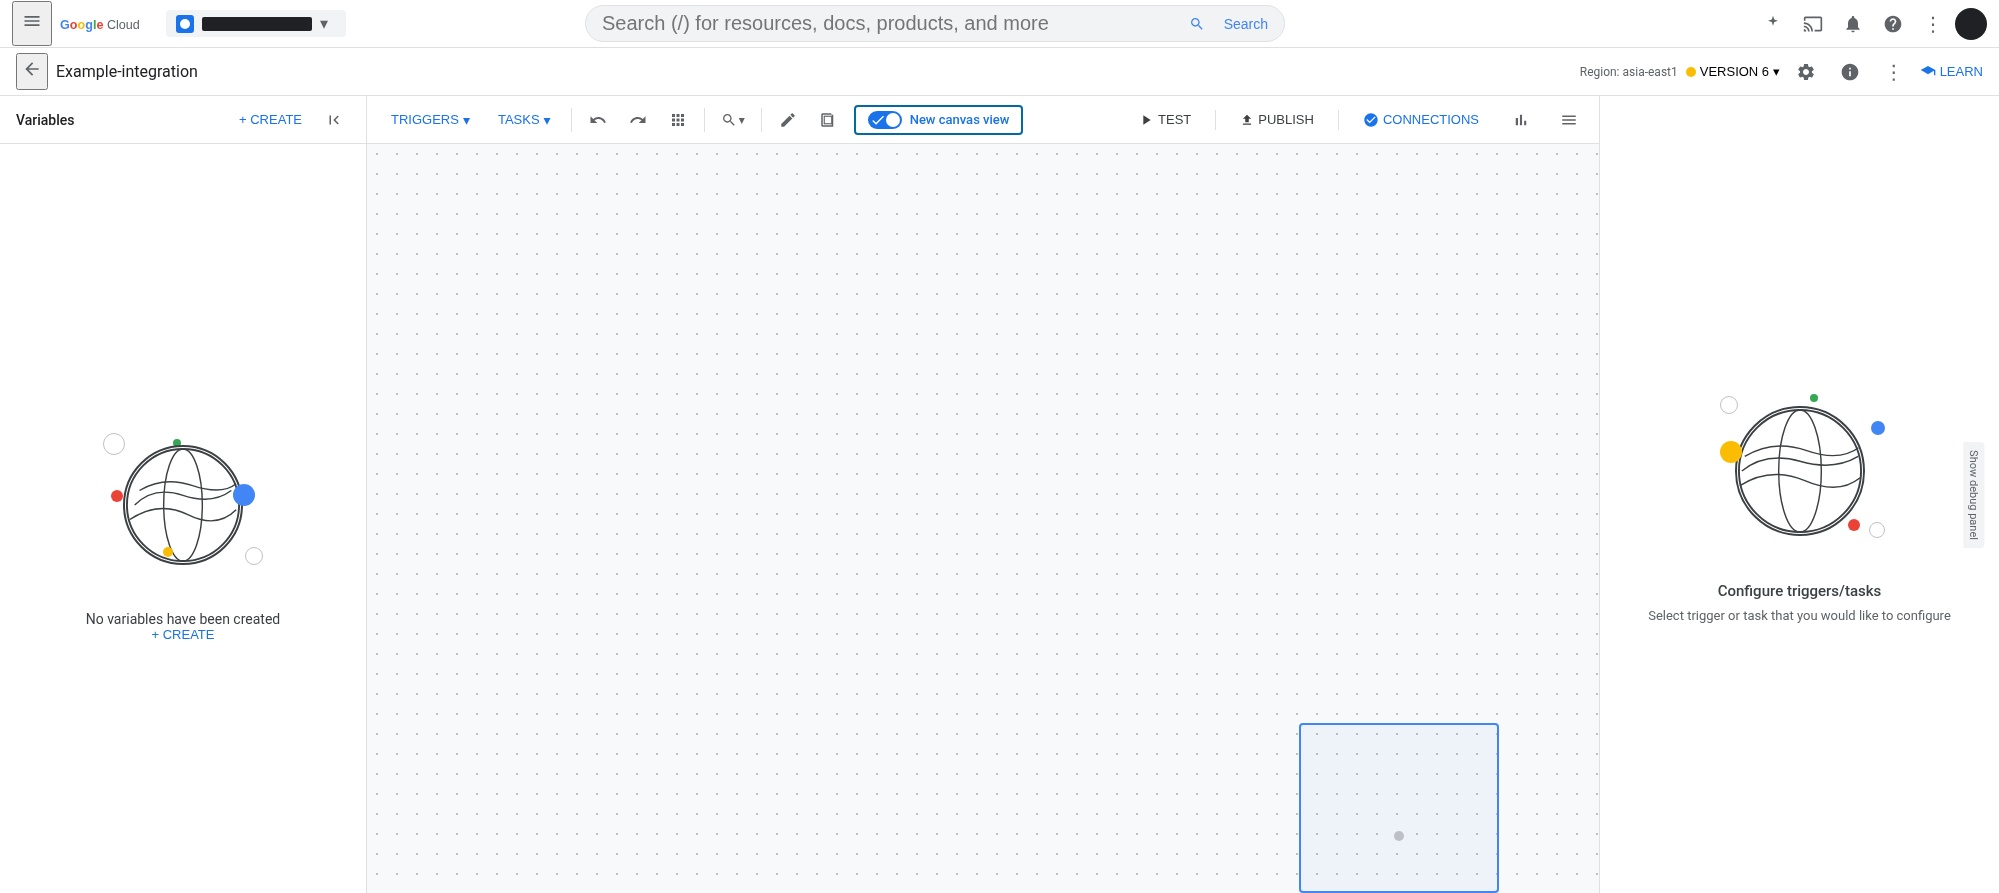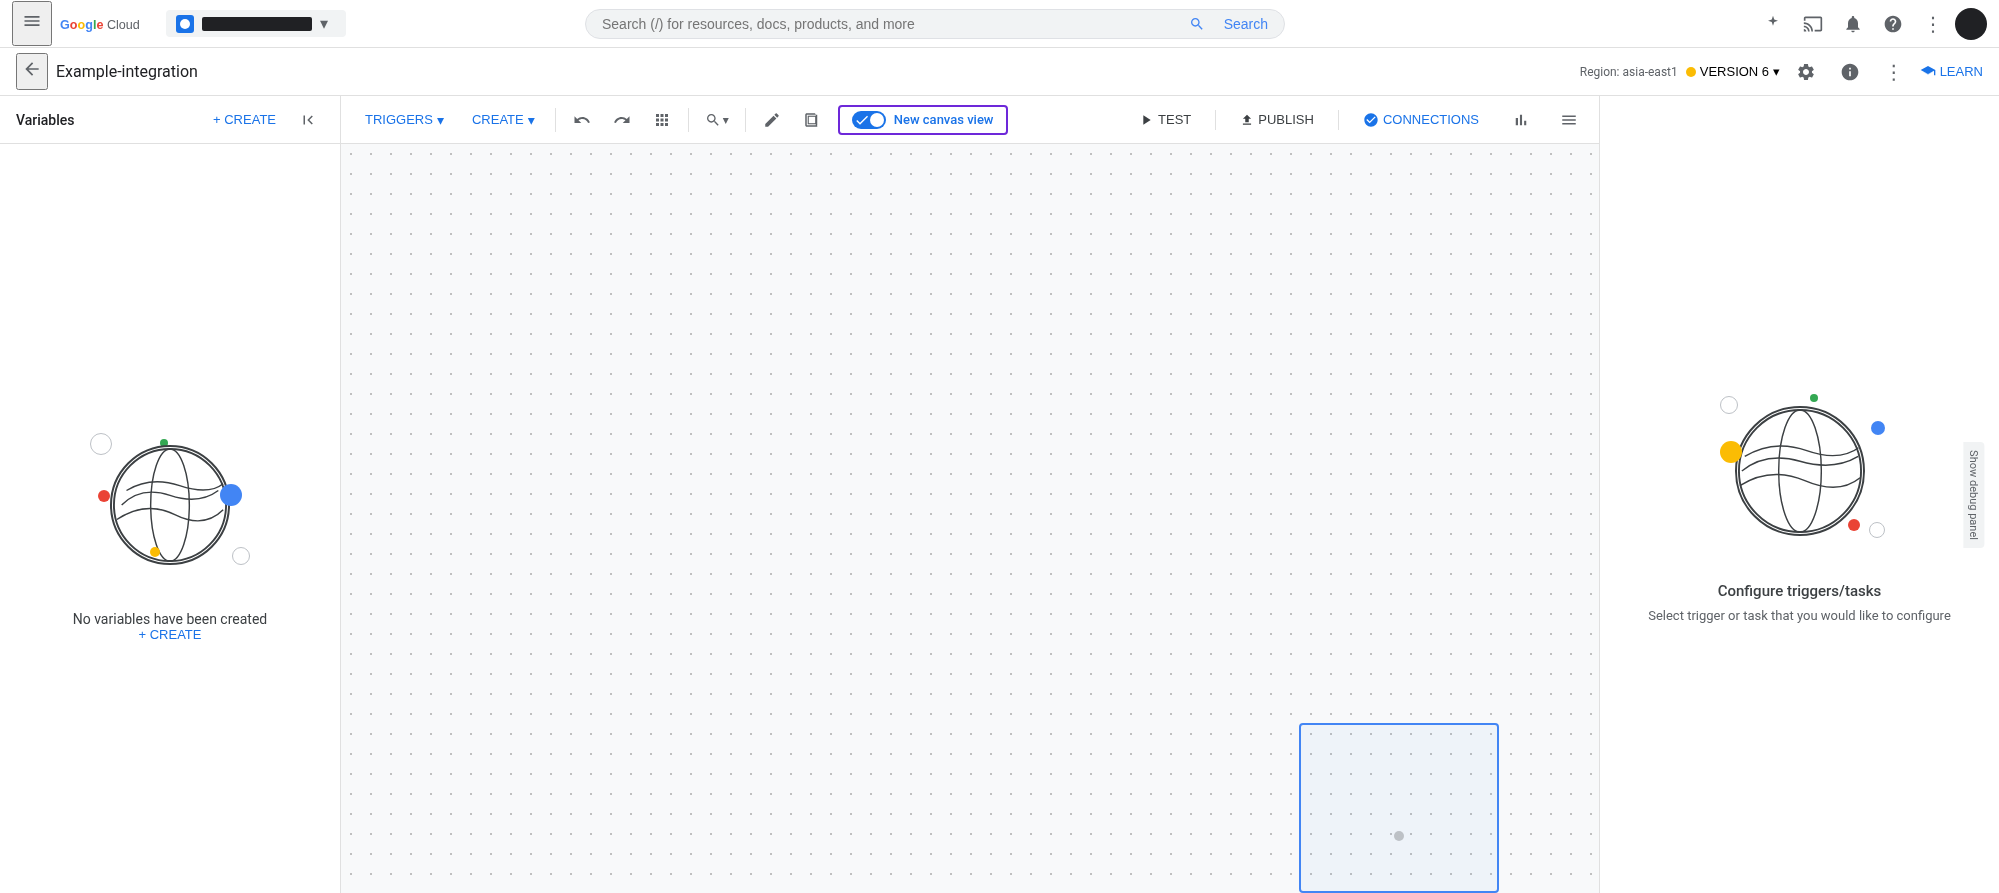--- a/index.html
+++ b/index.html
@@ -22,21 +22,21 @@
       padding: 4px 10px; gap: 8px; cursor: pointer; min-width: 180px;
     }
     .search-bar {
       flex: 1; max-width: 700px; margin: 0 auto;
       display: flex; align-items: center;
       border: 1px solid #dfe1e5; border-radius: 24px;
       padding: 6px 16px; gap: 8px; background: #f1f3f4;
     }
     .search-bar input {
       border: none; background: transparent; outline: none;
-      font-size: 14px; color: #202124; flex: 1;
+      font-size: 20px; color: #202124; flex: 1;
     }
     .search-btn {
       display: flex; align-items: center; gap: 19px;
       color: #4285f4; font-size: 14px; cursor: pointer; font-weight: 500;
       background: none; border: none;
     }
     .nav-icons { display: flex; align-items: center; gap: 4px; margin-left: auto; }
     .nav-icon-btn {
       width: 36px; height: 36px; border-radius: 50%;
       display: flex; align-items: center; justify-content: center;
@@ -68,21 +68,21 @@
       display: flex; align-items: center; gap: 4px;
       color: #1a73e8; font-size: 13px; font-weight: 500;
       background: none; border: none; cursor: pointer;
     }
 
     
     .main-layout { display: flex; height: calc(893px - 96px); }
 
     
     .left-panel {
-      width: 341px; border-right: 1px solid #e0e0e0;
+      width: 367px; border-right: 1px solid #e0e0e0;
       display: flex; flex-direction: column;
       background: #fff;
     }
     .left-panel-header {
       display: flex; align-items: center; padding: 0 16px;
       height: 48px; border-bottom: 1px solid #e0e0e0;
       gap: 8px;
     }
     .left-panel-title { font-size: 14px; font-weight: 500; flex: 1; }
     .create-btn {
@@ -145,21 +145,21 @@
       cursor: pointer; color: #5f6368; font-size: 18px; border: none; background: none;
     }
     .zoom-btn {
       display: flex; align-items: center; gap: 2px;
       padding: 4px 8px; border-radius: 4px;
       border: none; background: none; cursor: pointer;
       color: #5f6368; font-size: 13px;
     }
     .new-canvas-toggle {
       display: flex; align-items: center; gap: 8px;
-      border: 2px solid #6d28d9; border-radius: 4px;
+      border: 2px solid #0369a1; border-radius: 4px;
       padding: 4px 12px; cursor: pointer;
       margin-left: 4px;
     }
     .toggle-switch {
       width: 34px; height: 18px; background: #1a73e8; border-radius: 9px;
       position: relative;
     }
     .toggle-switch::after {
       content: ''; position: absolute;
       width: 14px; height: 14px; background: #fff;
@@ -392,21 +392,21 @@
   </div>
 
   <div class="canvas-area">
 
     <div class="canvas-toolbar">
       <button class="toolbar-btn">
         <span>TRIGGERS</span>
         <span class="arrow">▾</span>
       </button>
       <button class="toolbar-btn">
-        <span>CREATE</span>
+        <span>TASKS</span>
         <span class="arrow">▾</span>
       </button>
 
       <div class="toolbar-divider"></div>
 
       <button class="toolbar-icon-btn">
         <svg width="18" height="18" viewBox="0 0 24 24" fill="#5f6368">
           <path d="M12.5 8c-2.65 0-5.05.99-6.9 2.6L2 7v9h9l-3.62-3.62c1.39-1.16 3.16-1.88 5.12-1.88 3.54 0 6.55 2.31 7.6 5.5l2.37-.78C21.08 11.03 17.15 8 12.5 8z"></path>
         </svg>
       </button>

